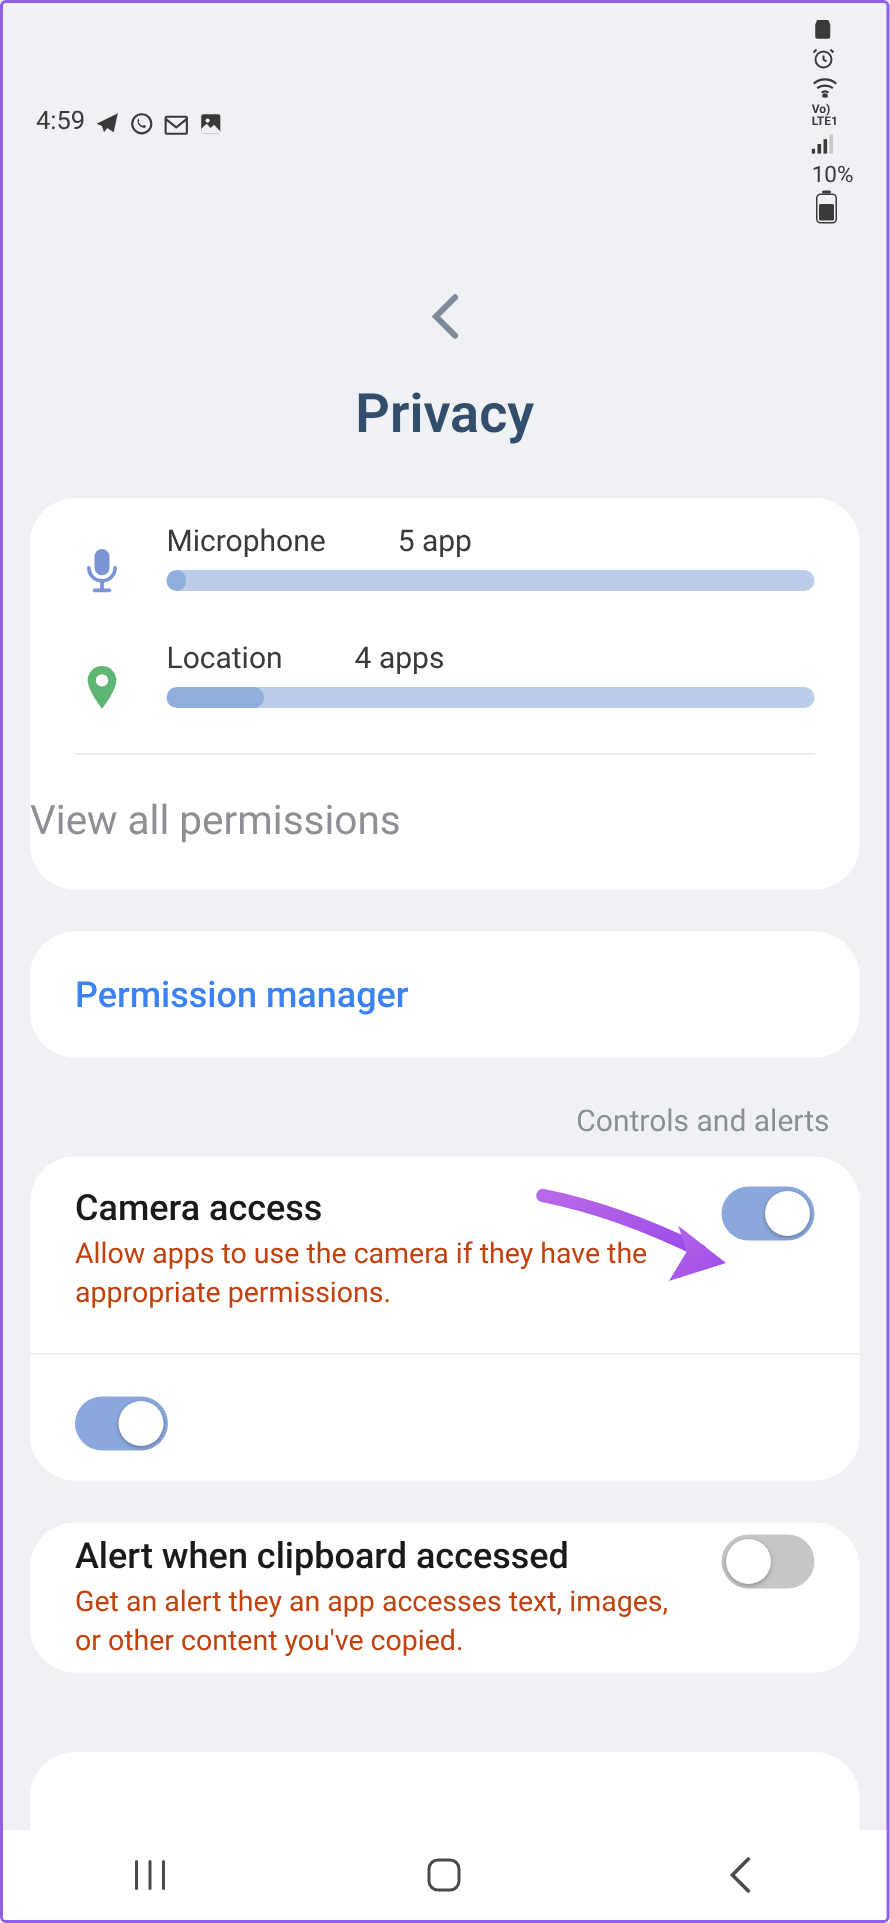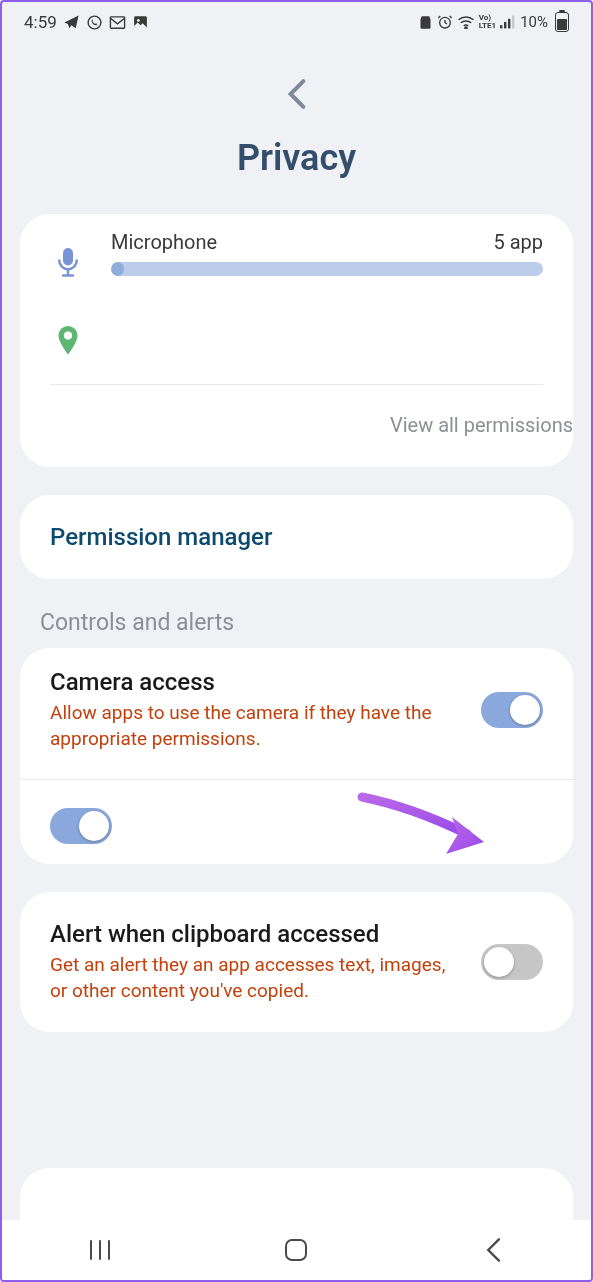--- a/index.html
+++ b/index.html
@@ -14,22 +14,22 @@
       overflow: hidden;
     }
     .status-bar {
       display: flex;
       justify-content: space-between;
       align-items: center;
       padding: 10px 22px 6px;
       font-size: 17px;
       color: #3a3a3a;
     }
-    .status-left { display: flex; align-items: center; gap: 6px; }
-    .status-right { display: flex; align-items: center; gap: 4px; font-size: 15px; }
+    .status-left { display: flex; align-items: flex-end; gap: 6px; }
+    .status-right { display: flex; gap: 4px; font-size: 15px; flex-direction: column; }
     .status-icon { display: inline-flex; align-items: center; }
     
     .header {
       display: flex;
       align-items: center;
       padding: 40px 28px 35px;
       gap: 20px;
       flex-direction: column;
     }
     .back-chevron { 
@@ -59,65 +59,65 @@
     .perm-icon { 
       width: 36px; 
       display: flex; 
       justify-content: center;
       padding-top: 18px;
       flex-shrink: 0;
     }
     .perm-content { flex: 1; }
     .perm-header {
       display: flex;
-      justify-content: space-between;
       margin-bottom: 8px;
       font-size: 20px;
       color: #3a3a3a;
+      gap: 48px;
     }
     .perm-bar {
       height: 14px;
       background: #bccde9;
       border-radius: 7px;
       overflow: hidden;
       position: relative;
     }
     .perm-bar-fill {
       height: 100%;
       background: #8faedb;
       border-radius: 7px;
     }
     
     .divider { height: 1px; background: #e8e8e8; margin: 10px 30px 0; }
     
     .view-all {
-      text-align: right;
+      text-align: left;
       padding: 28px 0 30px;
-      font-size: 20px;
+      font-size: 27px;
       color: #8c8f94;
       cursor: pointer;
     }
     
     .simple-row {
       padding: 28px 30px;
       font-size: 24px;
       font-weight: 500;
-      color: #0c4a6e;
+      color: #3b82f6;
       cursor: pointer;
     }
     
     .section-label {
       padding: 30px 38px 12px;
-      font-size: 23px;
+      font-size: 20px;
       color: #8c8f94;
+      text-align: right;
     }
     
     .toggle-row {
       display: flex;
-      align-items: center;
       padding: 20px 30px;
       gap: 14px;
     }
     .toggle-content { flex: 1; }
     .toggle-title {
       font-size: 24px;
       font-weight: 500;
       color: #1a1a1a;
       margin-bottom: 4px;
     }
@@ -308,20 +308,29 @@
         </div>
     </div>
   </div>
 
   <div class="perm-row">
     <div class="perm-icon">
       <svg width="22" height="30" viewBox="0 0 16 22" fill="#5fb672">
           <path d="M8 0a7 7 0 00-7 7c0 5 7 14 7 14s7-9 7-14a7 7 0 00-7-7z"></path>
           <circle cx="8" cy="7" r="3" fill="#fff"></circle>
         </svg>
+    </div>
+    <div class="perm-content">
+      <div class="perm-header">
+        <span>Location</span>
+        <span>4 apps</span>
+      </div>
+      <div class="perm-bar">
+          <div class="perm-bar-fill" style="width:15%"></div>
+        </div>
     </div>
   </div>
 
   <div class="divider"></div>
   <div class="view-all">View all permissions</div>
 </div>
 
 <div class="card" style="margin-top:28px">
   <div class="simple-row">Permission manager</div>
 </div>
@@ -353,21 +362,21 @@
     <linearGradient id="arrowGrad" x1="0%" y1="0%" x2="100%" y2="100%">
       <stop offset="0%" stop-color="#b968e8"></stop>
       <stop offset="100%" stop-color="#9a4ae8"></stop>
     </linearGradient>
   </defs>
   <path d="M10 15 Q60 25 115 52" stroke="url(#arrowGrad)" stroke-width="9" fill="none" stroke-linecap="round"></path>
   <path d="M132 60 L100 35 L106 52 L94 72 Z" fill="url(#arrowGrad)"></path>
 </svg>
 
 <div class="card" style="margin-top:28px">
-  <div class="toggle-row" style="padding:28px 30px">
+  <div class="toggle-row" style="padding:8px 30px">
     <div class="toggle-content">
       <div class="toggle-title">Alert when clipboard accessed</div>
       <div class="toggle-desc">Get an alert they an app accesses text, images, or other content you've copied.</div>
     </div>
     <div class="toggle off">
         <div class="toggle-thumb"></div>
       </div>
   </div>
 </div>
 

